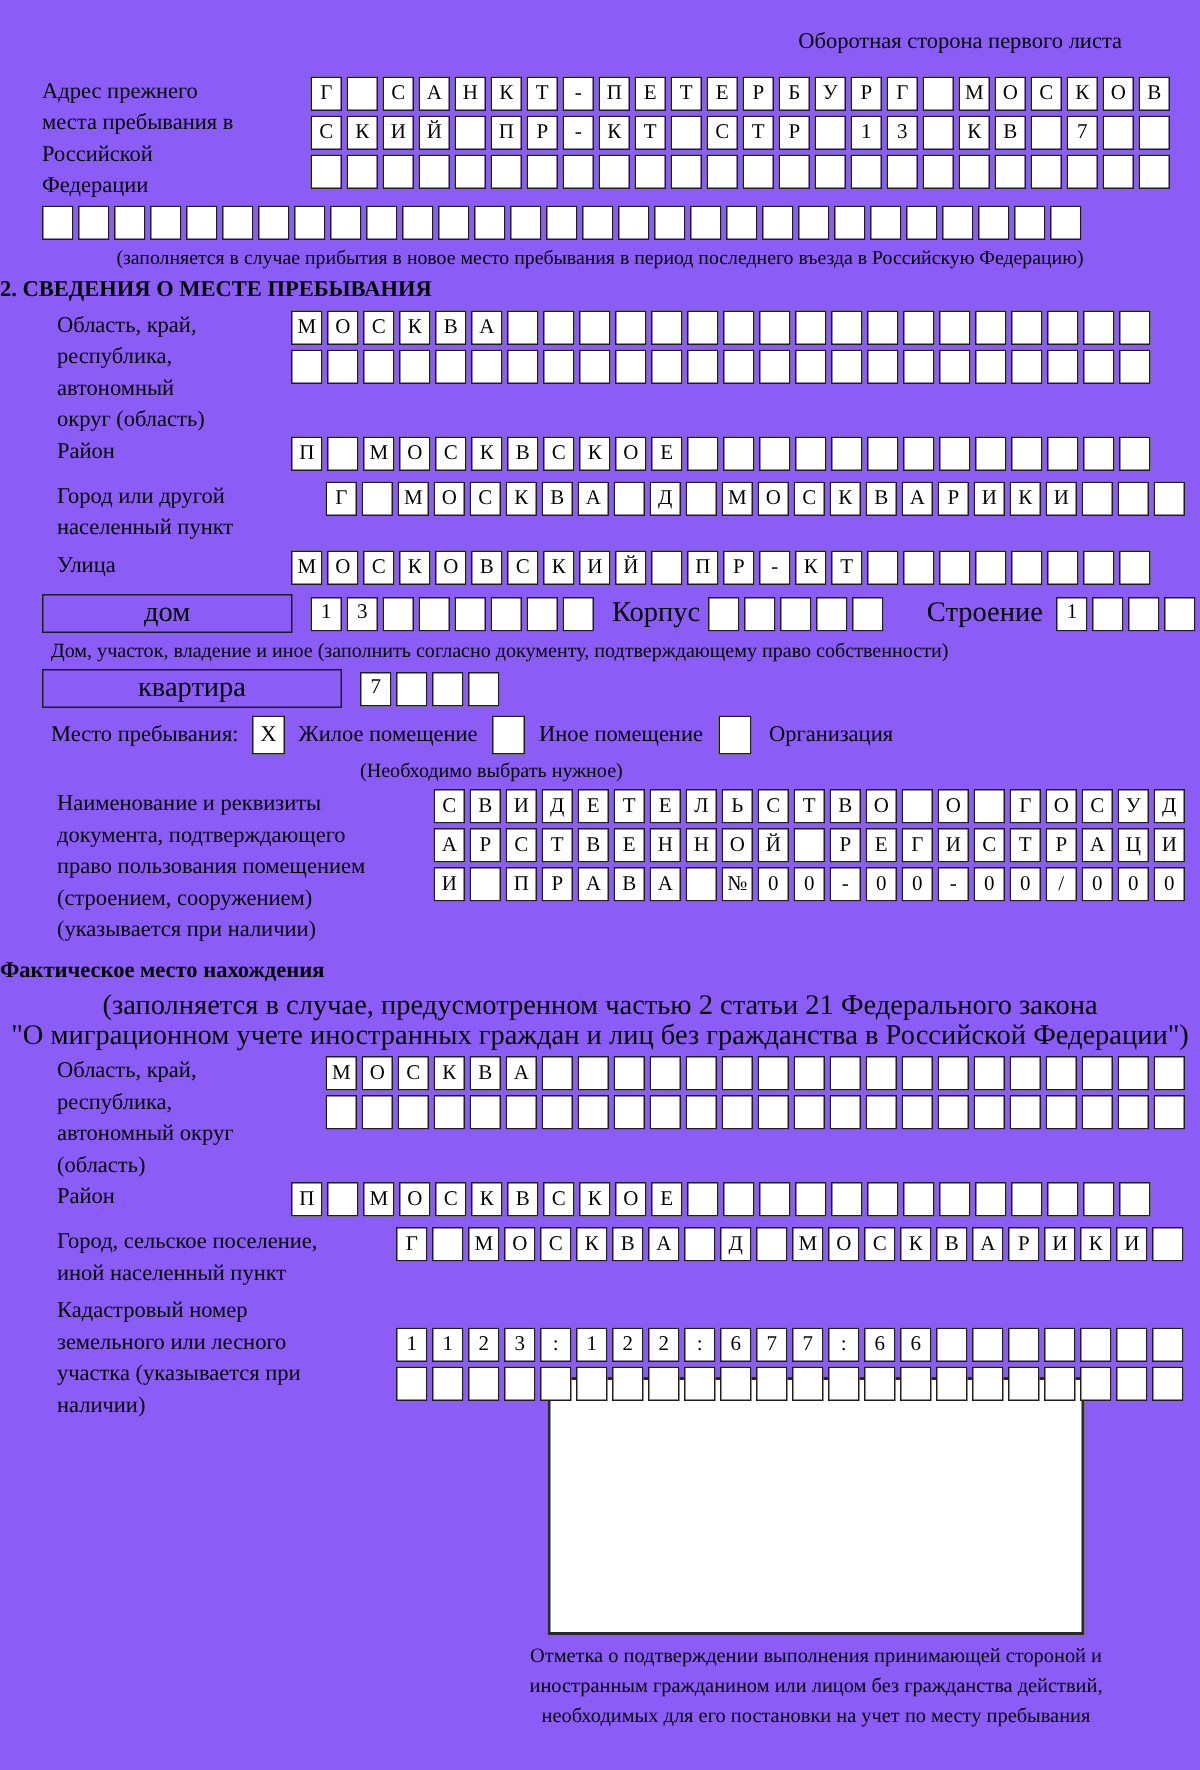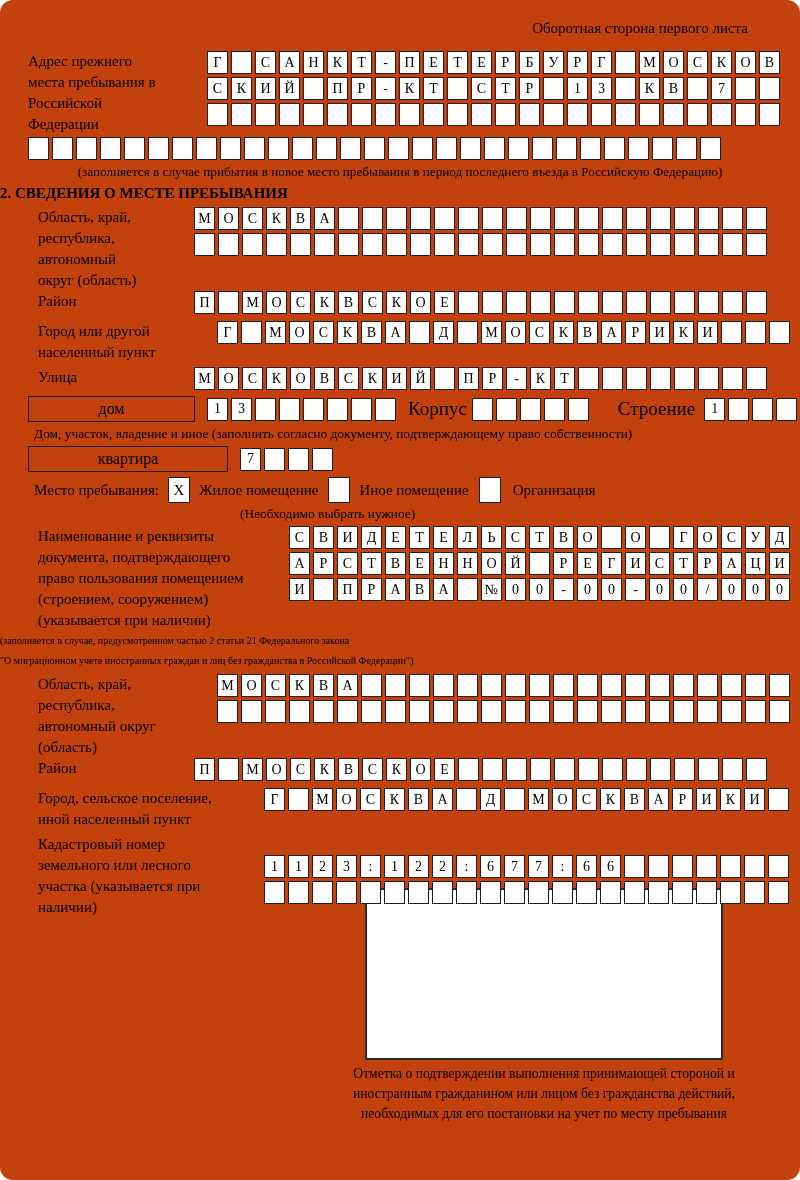--- a/index.html
+++ b/index.html
@@ -1,25 +1,24 @@
 <!DOCTYPE html>
 <html><head>
 <meta charset="utf-8">
 <style>
   * { box-sizing: border-box; margin: 0; padding: 0; }
   html, body { background: #ffffff; }
   .page {
     position: relative;
     width: 800px; height: 1180px;
     margin: 0 auto;
-    background: #c2410c;
+    background: #8b5cf6;
     color: #000;
     font-family: "Liberation Serif", "DejaVu Serif", serif;
     overflow: hidden;
-    border-radius: 13px;
   }
   .header-note {
     padding: 20px 52px 0 0;
     text-align: right;
     font-size: 15px;
   }
   .frow { display: flex; align-items: flex-start; padding-left: 28px; gap: 29px; }
   .flabel {
     font-size: 15px; line-height: 21px;
     flex: 0 0 auto;
@@ -41,38 +40,38 @@
     background: #fff;
   }
   .fullrow { padding-left: 28px; margin-top: 2px; }
   .caption { text-align: center; font-size: 13.2px; line-height: 17px; margin-top: 1px; }
   .caption-left { font-size: 13.4px; line-height: 17px; padding-left: 34px; margin: 2px 0 3px 0; }
   .sec-title { text-align: left; font-weight: bold; font-size: 15px; margin: 5px 0 5px 0; }
   .mt4 { margin-top: 4px; }
   .bigbox {
     height: 26px; border: 1.5px solid #1e1e1e;
     display: inline-flex; align-items: center; justify-content: center;
-    font-size: 16px; flex: 0 0 auto;
+    font-size: 19px; flex: 0 0 auto;
   }
   .housebox { width: 167px; margin-right: 12px; }
   .aptbox { width: 200px; margin-right: 12px; }
   .inline-row { display: flex; align-items: center; height: 28px; margin-top: 2px; }
   .inline-lbl { font-size: 19px; flex: 0 0 auto; }
   .korpus-lbl { margin: 0 5px 0 9px; }
   .stroenie-lbl { margin: 0 9px 0 26px; }
   .stay-row { display: flex; align-items: center; height: 30px; padding-left: 34px; margin-top: 2px; }
   .cb {
     width: 22px; height: 26px; margin: 0;
     font-size: 15px;
   }
   .stay-lbl1 { margin-right: 9px; }
   .stay-opt { margin: 0 10px 0 9px; }
   .stay-opt-last { margin-left: 12px; }
   .stay-note { padding-left: 240px; font-size: 13.4px; margin: 1px 0 4px 0; }
-  .actual-cap { font-size: 10px; line-height: 20px; }
+  .actual-cap { text-align: center; font-size: 19px; line-height: 20px; }
   .cad-offset { margin-top: 21px; }
   .mark-box {
     width: 358px; height: 172px;
     border: 2px solid #2a2a2a;
     margin-left: 365px; margin-top: -30px;
     background: #fff;
   }
   .mark-caption {
     width: 452px; margin-left: 318px; margin-top: 4px;
     text-align: center; font-size: 13.6px; line-height: 20px;
@@ -470,20 +469,21 @@
           <span class="cell">0</span>
           <span class="cell">0</span>
           <span class="cell">/</span>
           <span class="cell">0</span>
           <span class="cell">0</span>
           <span class="cell">0</span>
         </div>
     </div>
   </div>
 
+  <div class="sec-title" style="margin-top:8px;">Фактическое место нахождения</div>
   <div class="actual-cap">(заполняется в случае, предусмотренном частью 2 статьи 21 Федерального закона</div>
   <div class="actual-cap">"О миграционном учете иностранных граждан и лиц без гражданства в Российской Федерации")</div>
 
   <div class="frow" style="margin-top:3px;">
     <div class="flabel w140 lbl-pad" style="width:150px;">Область, край, республика, автономный округ (область)</div>
     <div class="boxcol">
       <div class="boxrow">
           <span class="cell">М</span>
           <span class="cell">О</span>
           <span class="cell">С</span>

